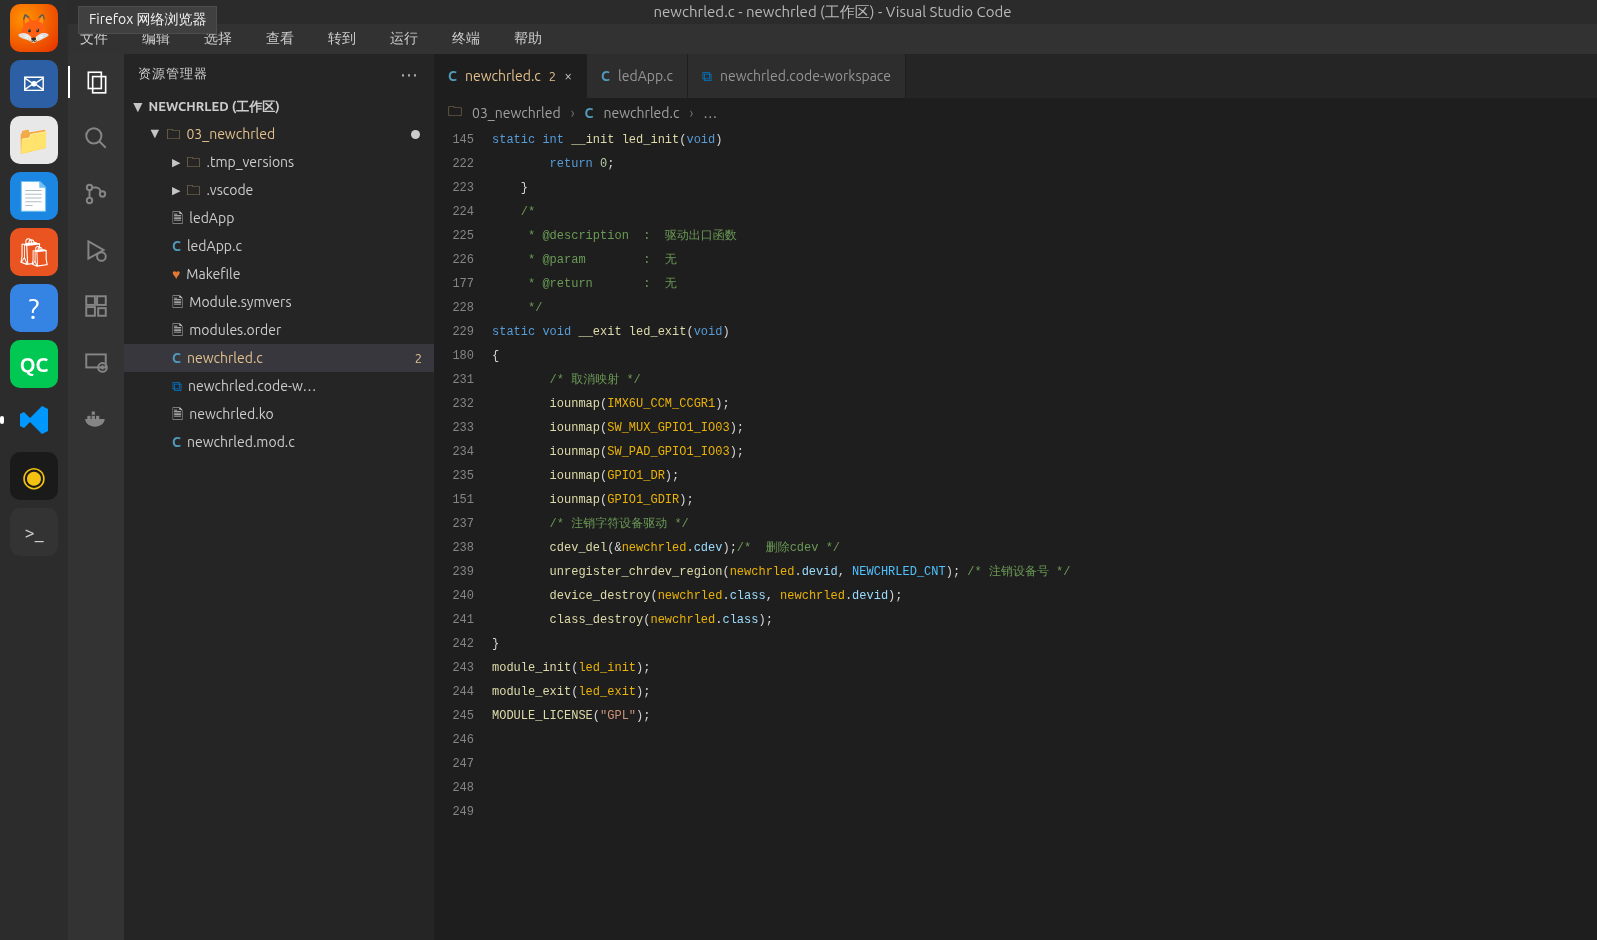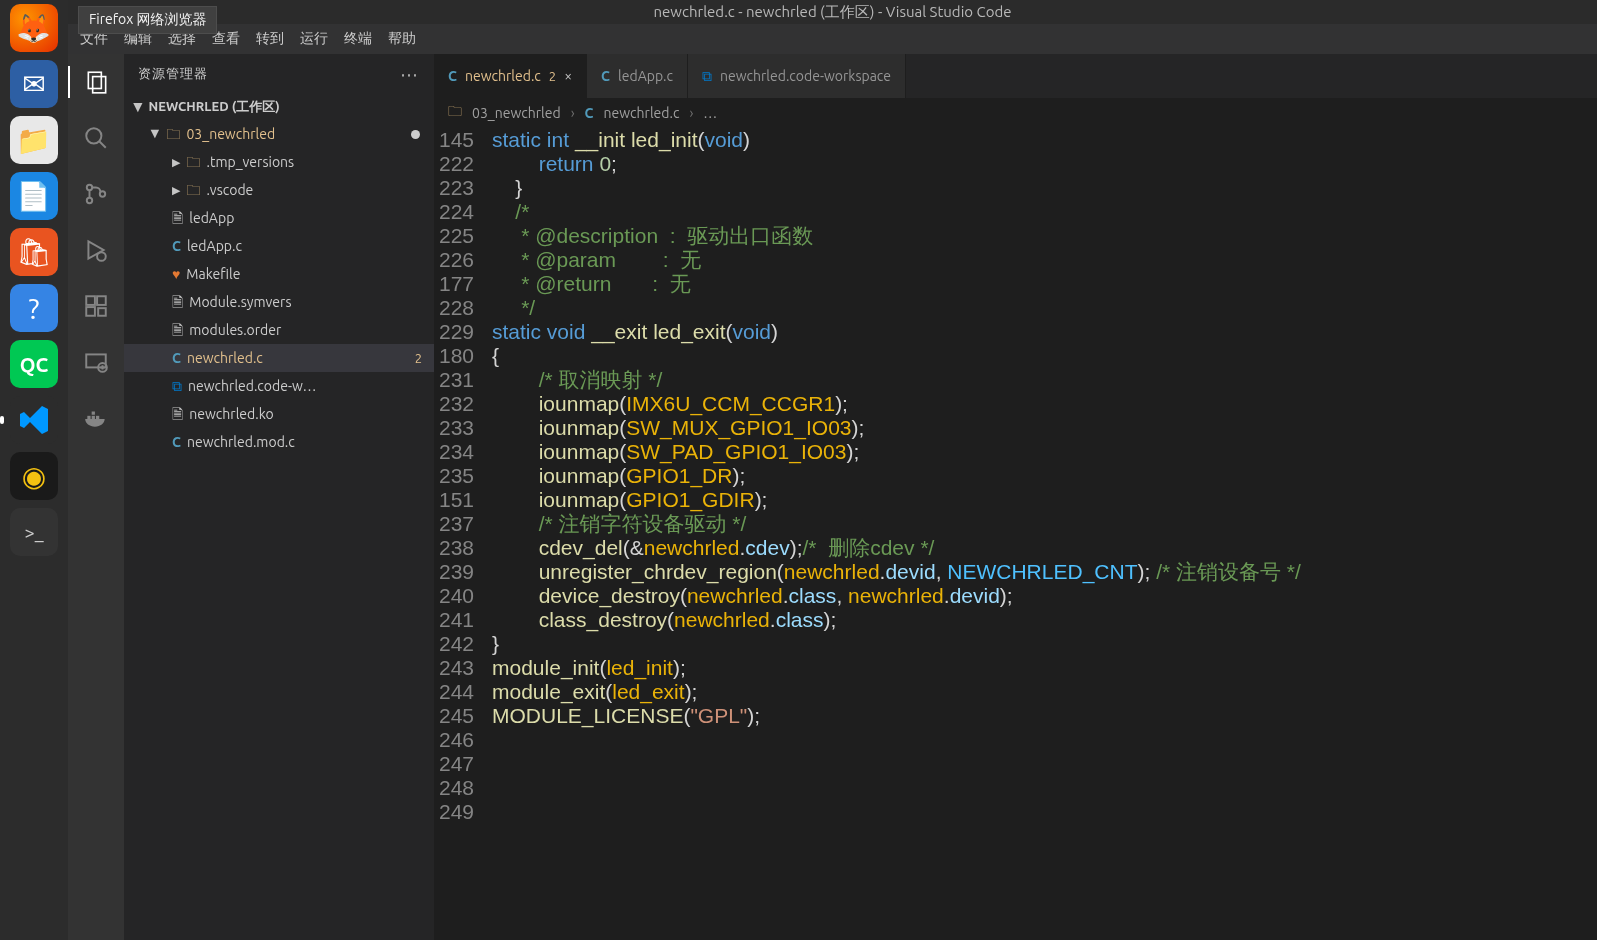--- a/index.html
+++ b/index.html
@@ -59,21 +59,21 @@
       color: #b8b8b8;
       font-size: 15px;
       display:flex; align-items:center; justify-content:center;
       position:relative;
     }
     .menubar {
       height: 30px;
       background: #323233;
       display:flex; align-items:center;
       padding-left: 12px;
-      gap: 16px;
+      gap: 34px;
       font-size: 14px;
       color:#cccccc;
     }
     .menubar span { cursor: default;}
     
     .vscode-body { display:flex; flex:1; min-height:0;}
     .activitybar {
       width: 56px;
       background: #333333;
       display:flex; flex-direction:column; align-items:center;
@@ -141,21 +141,21 @@
     .breadcrumb {
       height:30px;
       display:flex; align-items:center;
       padding-left:14px;
       gap:10px;
       font-size:14px;
       color:#a0a0a0;
       background:#1e1e1e;
     }
     .breadcrumb .sep { color:#6e6e6e;}
-    .editor-content { flex:1; display:flex; overflow:hidden; font-family: Liberation Sans, sans-serif; font-size:21px; line-height:24px;}
+    .editor-content { flex:1; display:flex; overflow:hidden; font-family: Liberation Mono, monospace; font-size:12px; line-height:24px;}
     .gutter { width:58px; text-align:right; color:#858585; padding-right:18px;}
     .code { flex:1; white-space:pre; color:#d4d4d4;}
     .tok-kw { color:#569cd6;text-align:right;}
     .tok-type { color:#569cd6;}
     .tok-fn { color:#dcdcaa;}
     .tok-id { color:#eab308;}
     .tok-num { color:#b5cea8;}
     .tok-str { color:#ce9178;}
     .tok-cmt { color:#6a9955;}
     .tok-punc { color:#d4d4d4;}

